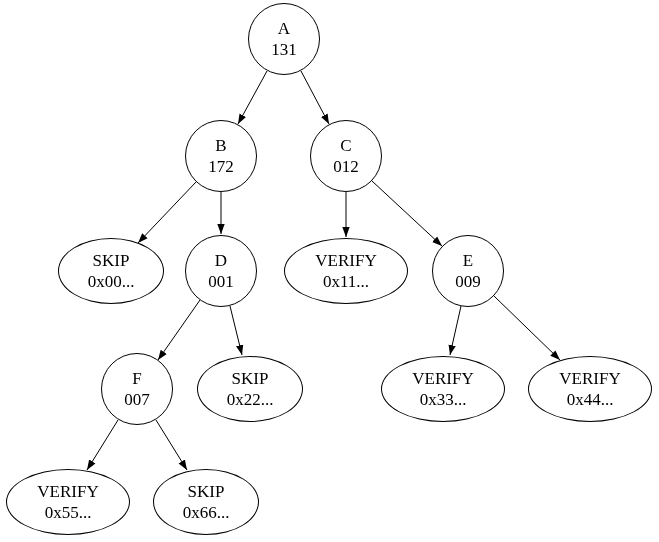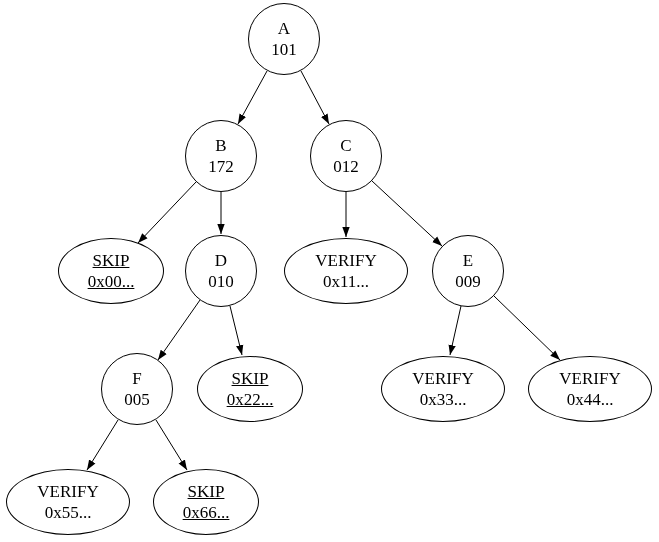--- a/index.html
+++ b/index.html
@@ -26,21 +26,21 @@
     border: 1px solid #000000;
     border-radius: 50%;
     background: #ffffff;
     color: #000000;
     font-size: 17px;
     line-height: 21px;
     text-align: center;
     white-space: nowrap;
   }
   .circle { width: 72px; height: 72px; }
-  .ellipse-skip { width: 106px; height: 66px; text-decoration: underline; }
+  .ellipse-skip { width: 106px; height: 66px; }
   .ellipse-verify { width: 124px; height: 66px; }
   .edge { stroke: #000000; stroke-width: 1; fill: none; }
 </style>
 </head>
 <body>
 
 <div id="canvas">
 
   <svg id="edges" width="659" height="542" viewBox="0 0 659 542" xmlns="http://www.w3.org/2000/svg">
     <defs>
@@ -57,56 +57,56 @@
     <line class="edge" x1="200" y1="300" x2="158" y2="360" marker-end="url(#arrow)"></line>
     <line class="edge" x1="230" y1="306" x2="242" y2="355" marker-end="url(#arrow)"></line>
     <line class="edge" x1="461" y1="306" x2="450" y2="355" marker-end="url(#arrow)"></line>
     <line class="edge" x1="494" y1="296" x2="560" y2="360" marker-end="url(#arrow)"></line>
     <line class="edge" x1="118" y1="420" x2="87" y2="470" marker-end="url(#arrow)"></line>
     <line class="edge" x1="156" y1="420" x2="187" y2="470" marker-end="url(#arrow)"></line>
   </svg>
 
   <div class="node circle" style="left:248px; top:3px;">
     <span>A</span>
-    <span>101</span>
+    <span>131</span>
   </div>
 
   <div class="node circle" style="left:185px; top:120px;">
     <span>B</span>
     <span>172</span>
   </div>
 
   <div class="node circle" style="left:310px; top:120px;">
     <span>C</span>
     <span>012</span>
   </div>
 
   <div class="node ellipse-skip" style="left:58px; top:238px;">
     <span>SKIP</span>
     <span>0x00...</span>
   </div>
 
   <div class="node circle" style="left:185px; top:235px;">
     <span>D</span>
-    <span>010</span>
+    <span>001</span>
   </div>
 
   <div class="node ellipse-verify" style="left:284px; top:238px;">
     <span>VERIFY</span>
     <span>0x11...</span>
   </div>
 
   <div class="node circle" style="left:432px; top:235px;">
     <span>E</span>
     <span>009</span>
   </div>
 
   <div class="node circle" style="left:101px; top:353px;">
     <span>F</span>
-    <span>005</span>
+    <span>007</span>
   </div>
 
   <div class="node ellipse-skip" style="left:197px; top:356px;">
     <span>SKIP</span>
     <span>0x22...</span>
   </div>
 
   <div class="node ellipse-verify" style="left:381px; top:356px;">
     <span>VERIFY</span>
     <span>0x33...</span>

